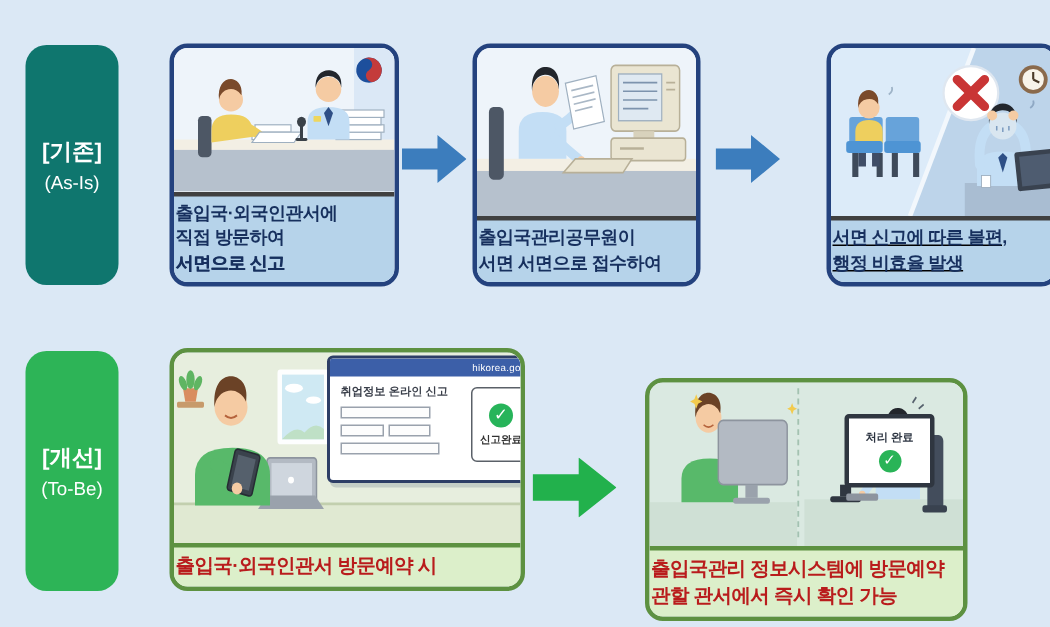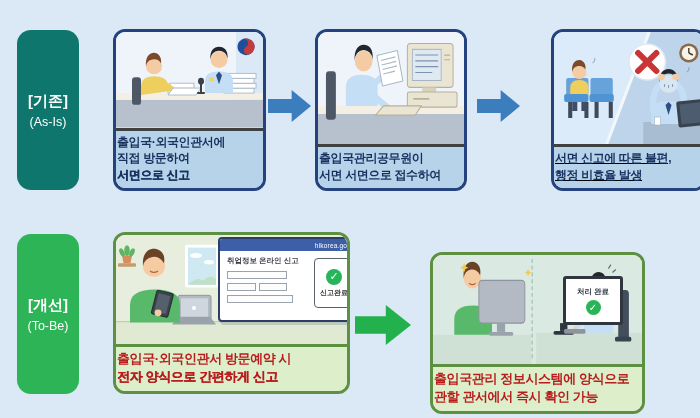--- a/index.html
+++ b/index.html
@@ -309,21 +309,20 @@
           <div class="fld wide"></div>
           <div class="status-box">
             <div class="check-circle">✓</div>
             <div class="status-text">신고완료</div>
           </div>
         </div>
       </div>
     </div>
     <div class="cap">
       <div>출입국·외국인관서 방문예약 시</div>
-      <div class="em">전자 양식으로 간편하게 신고</div>
     </div>
   </div>
 
   <div class="arrow greenA a3"></div>
 
   <div class="card green c5">
     <div class="illo">
       <svg viewBox="0 0 255 112" preserveAspectRatio="none">
         <rect width="255" height="112" fill="#dae9e1"></rect>
         <rect x="0" y="82" width="120" height="30" fill="#cfe0d5"></rect>
@@ -360,18 +359,18 @@
             </g>
         </g>
         <rect x="160" y="76" width="26" height="5" rx="1.5" fill="#8d949e"></rect>
       </svg>
       <div class="crt5">
         <div class="crt5-label">처리 완료</div>
         <div class="check-circle">✓</div>
       </div>
     </div>
     <div class="cap">
-      <div>출입국관리 정보시스템에 양식으로</div>
+      <div>출입국관리 정보시스템에 방문예약</div>
       <div>관할 관서에서 즉시 확인 가능</div>
     </div>
   </div>
 
 </div>
 
 </body></html>

